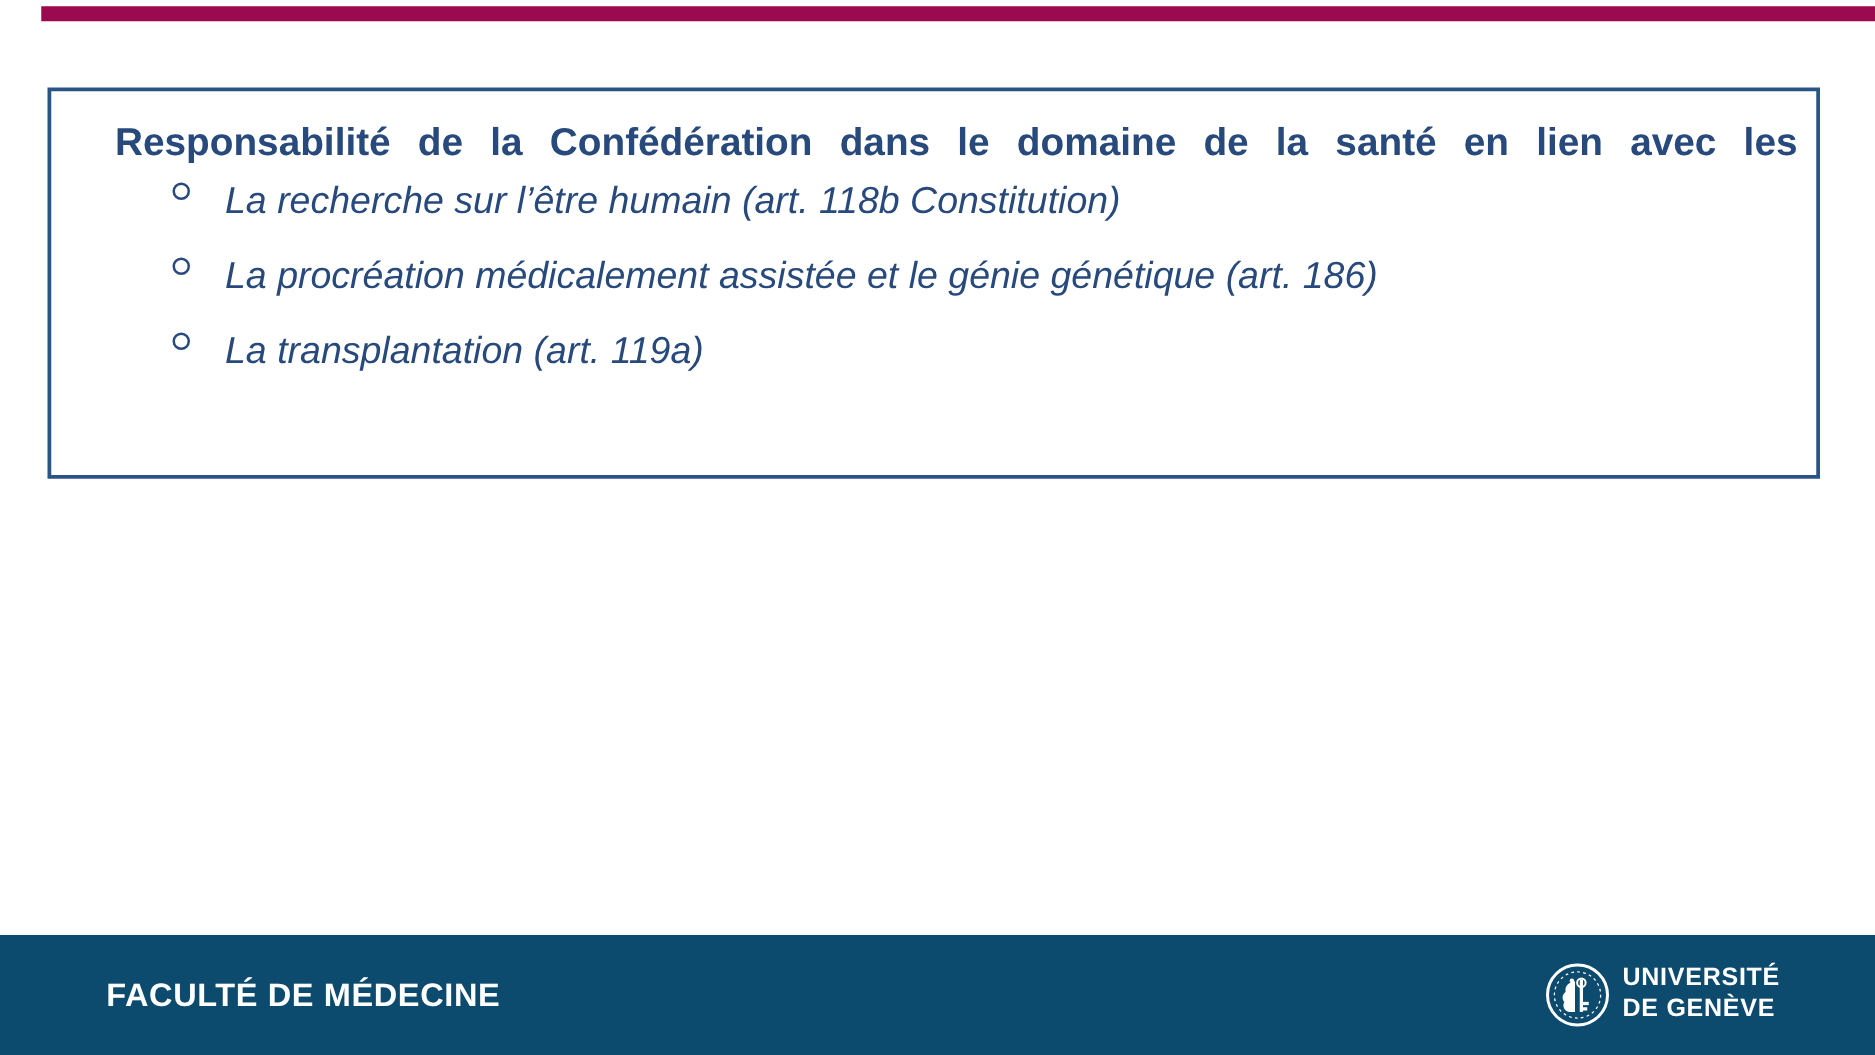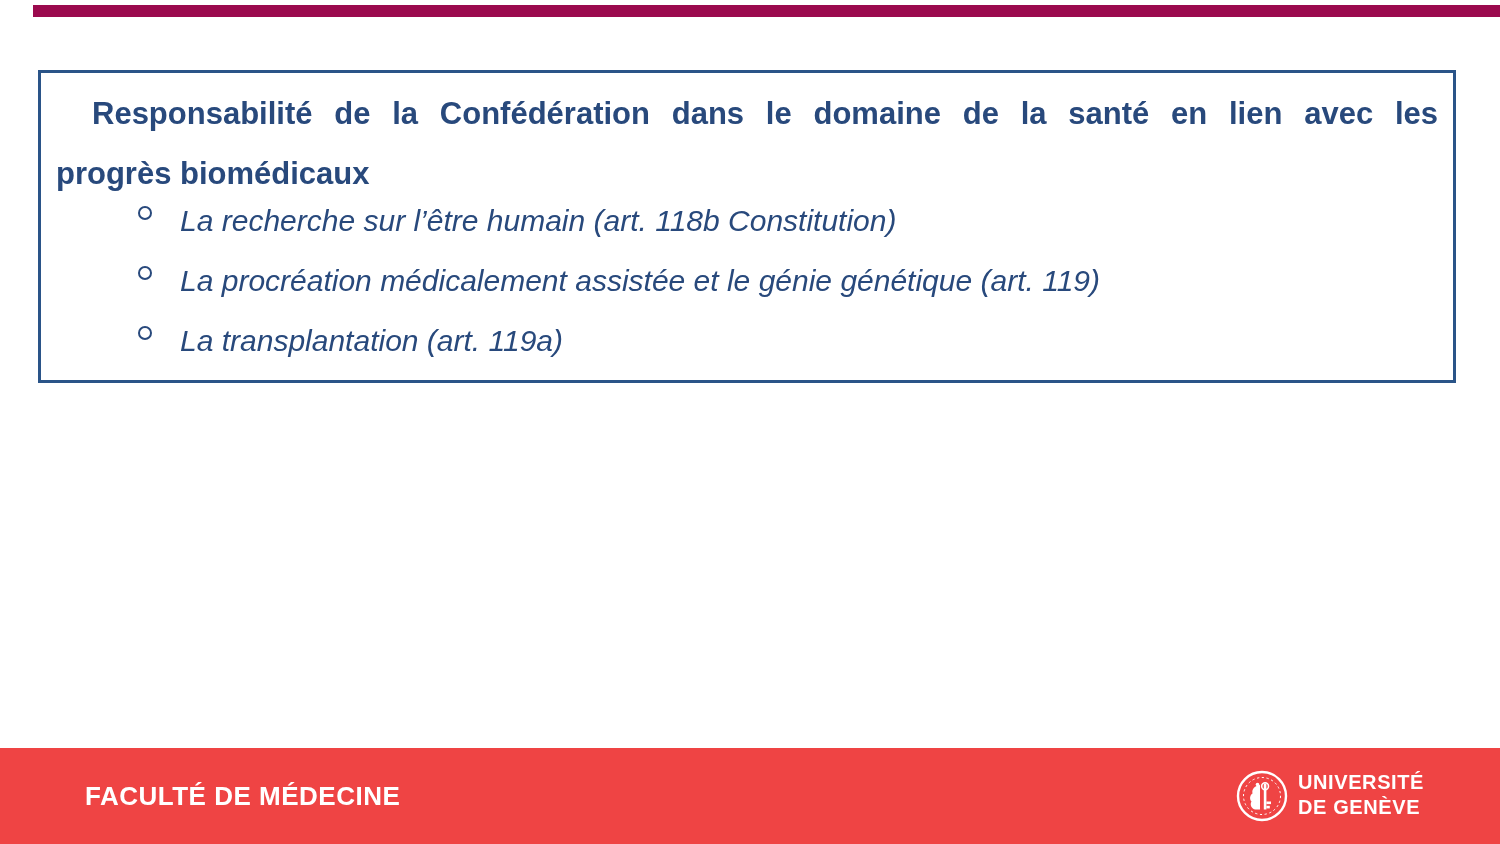--- a/index.html
+++ b/index.html
@@ -70,21 +70,21 @@
     font-size: 30px;
     font-style: italic;
     color: #28497C;
   }
 
   
   .footer {
     position: absolute;
     left: 0; right: 0; top: 748px;
     height: 96px;
-    background: #ef4444;
+    background: #0c4a6e;
   }
   .faculty {
     position: absolute;
     left: 85px; top: 50%;
     transform: translateY(-50%);
     color: #ffffff;
     font-size: 26px;
     font-weight: bold;
     letter-spacing: 0.5px;
     white-space: nowrap;
@@ -109,29 +109,28 @@
 </style>
 </head>
 <body>
 
 <div class="slide">
 
   <div class="top-bar"></div>
 
   <div class="title-box">
     <div class="title-line1">Responsabilité de la Confédération dans le domaine de la santé en lien avec les</div>
-    <div class="title-line2">progrès biomédicaux</div>
     <ul class="bullets">
       <li>
         <span class="ring"></span>
         <span class="bullet-text">La recherche sur l’être humain (art. 118b Constitution)</span>
       </li>
       <li>
         <span class="ring"></span>
-        <span class="bullet-text">La procréation médicalement assistée et le génie génétique (art. 119)</span>
+        <span class="bullet-text">La procréation médicalement assistée et le génie génétique (art. 186)</span>
       </li>
       <li>
         <span class="ring"></span>
         <span class="bullet-text">La transplantation (art. 119a)</span>
       </li>
     </ul>
   </div>
 
   <div class="footer">
     <div class="faculty">FACULTÉ DE MÉDECINE</div>

